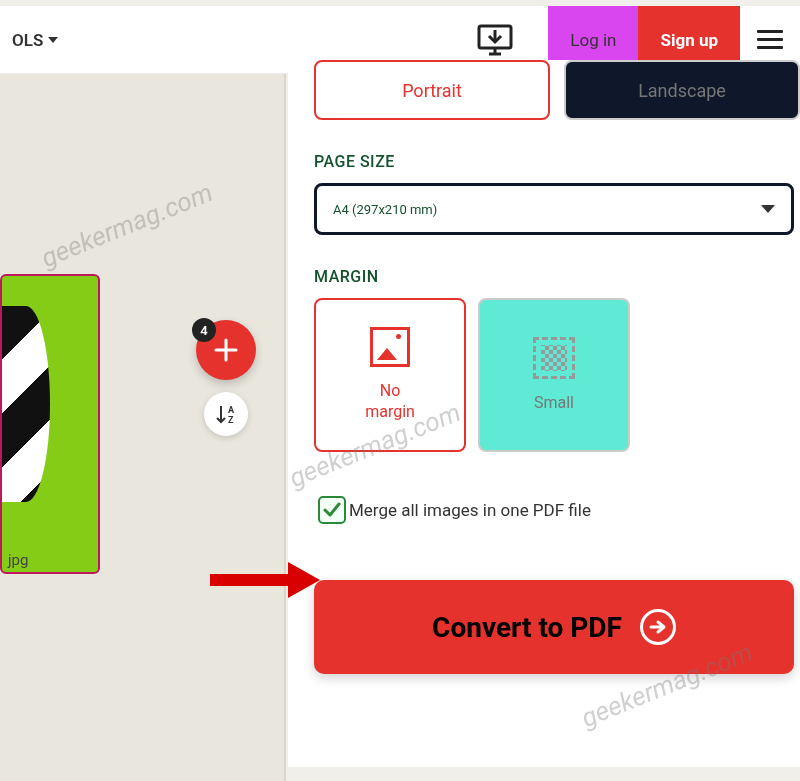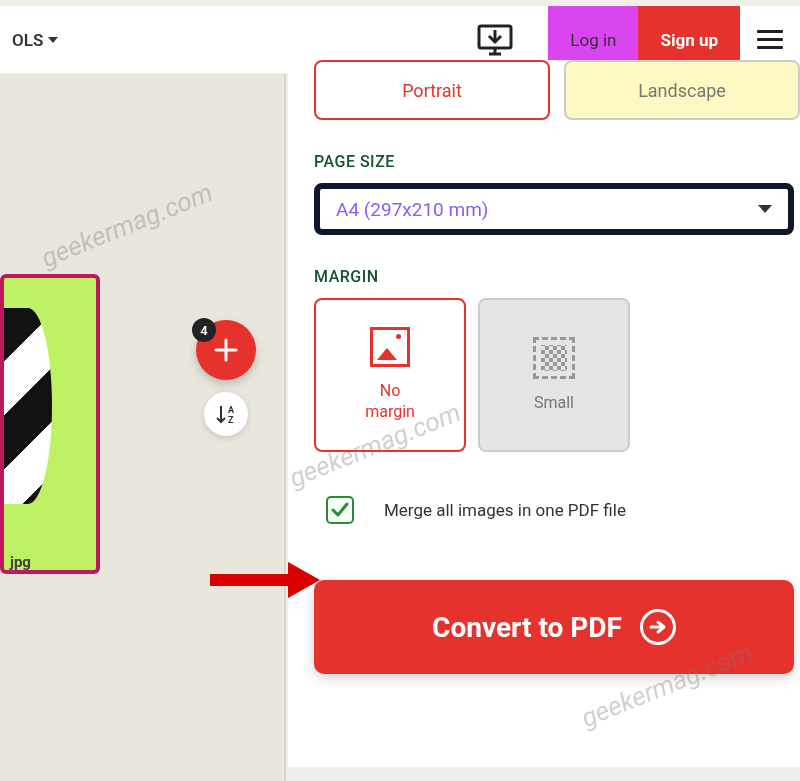--- a/index.html
+++ b/index.html
@@ -12,43 +12,43 @@
 .spacer { flex: 1; }
 .download-icon-wrap { display: flex; align-items: center; justify-content: center; width: 46px; height: 46px; margin-right: 30px; }
 .login-btn { background: #d946ef; border: none; height: 68px; padding: 0 22px; font-size: 17px; color: #333; cursor: pointer; }
 .signup-btn { background: #e5322d; border: none; height: 68px; padding: 12px 22px; font-size: 17px; font-weight: 700; color: #fff; cursor: pointer; }
 .menu-btn { width: 60px; height: 68px; display: flex; align-items: center; justify-content: center; cursor: pointer; }
 .hamburger { width: 26px; display: flex; flex-direction: column; gap: 5px; }
 .hamburger span { display: block; height: 3px; background: #222; border-radius: 1px; }
 
 
 .left-panel { position: absolute; left: 0; top: 74px; width: 286px; height: 707px; background: #e9e6de; border-right: 2px solid #d8d5cd; }
-.thumb-card { position: absolute; left: 0; top: 200px; width: 100px; height: 300px; background: #bef264; border: 4px solid #be185d; border-radius: 6px; font-weight: bold; }
+.thumb-card { position: absolute; left: 0; top: 200px; width: 100px; height: 300px; background: #84cc16; border: 2px solid #be185d; border-radius: 6px; }
 .thumb-img { position: absolute; left: 0; top: 30px; width: 48px; height: 196px; background: linear-gradient(135deg, #111 0 22%, #fff 22% 44%, #111 44% 66%, #fff 66% 88%, #111 88% 100%); border-radius: 0 50% 50% 0; }
 .thumb-label { position: absolute; left: 6px; top: 275px; font-size: 15px; color: #444; }
 .badge-plus { position: absolute; left: 196px; top: 246px; width: 60px; height: 60px; background: #e5322d; border-radius: 50%; display: flex; align-items: center; justify-content: center; box-shadow: 0 4px 10px rgba(0,0,0,0.2); }
 .badge-count { position: absolute; left: 192px; top: 244px; width: 24px; height: 24px; background: #222; color: #fff; border-radius: 50%; display: flex; align-items: center; justify-content: center; font-size: 13px; font-weight: 600; z-index: 2; }
 .sort-btn { position: absolute; left: 204px; top: 318px; width: 44px; height: 44px; background: #fff; border-radius: 50%; display: flex; align-items: center; justify-content: center; box-shadow: 0 2px 6px rgba(0,0,0,0.15); }
 
 
 .right-panel { position: absolute; left: 288px; top: 60px; width: 512px; height: 707px; background: #fff; padding: 0 0 0 26px; }
 .orient-row { display: flex; gap: 14px; margin-top: 0; }
-.orient-btn { flex: 1; height: 60px; border: 2px solid #ccc; border-radius: 8px; background: #fef9c3; font-size: 18px; color: #777; display: flex; align-items: center; justify-content: center; }
+.orient-btn { flex: 1; height: 60px; border: 2px solid #ccc; border-radius: 8px; background: #0f172a; font-size: 18px; color: #777; display: flex; align-items: center; justify-content: center; }
 .orient-btn.active { border-color: #e5322d; color: #e5322d; background: #fff; }
 .section-title { font-size: 16px; color: #14532d; letter-spacing: 0.5px; margin: 32px 0 12px; font-weight: 500; }
-.size-select { width: 480px; height: 52px; border: 6px solid #0f172a; border-radius: 8px; padding: 0 16px; font-size: 19px; color: #8b5cf6; background: #fff; display: flex; align-items: center; justify-content: space-between; }
+.size-select { width: 480px; height: 52px; border: 3px solid #0f172a; border-radius: 8px; padding: 0 16px; font-size: 13px; color: #14532d; background: #fff; display: flex; align-items: center; justify-content: space-between; }
 .sel-caret { width: 0; height: 0; border-left: 7px solid transparent; border-right: 7px solid transparent; border-top: 8px solid #333; }
 .margin-row { display: flex; gap: 12px; }
-.margin-btn { width: 152px; height: 154px; border: 2px solid #ccc; border-radius: 8px; background: #e5e5e5; display: flex; flex-direction: column; align-items: center; justify-content: center; gap: 14px; color: #777; }
+.margin-btn { width: 152px; height: 154px; border: 2px solid #ccc; border-radius: 8px; background: #5eead4; display: flex; flex-direction: column; align-items: center; justify-content: center; gap: 14px; color: #777; }
 .margin-btn.active { border-color: #e5322d; background: #fff; color: #e5322d; }
 .margin-btn .mlabel { font-size: 16px; text-align: center; line-height: 1.3; }
-.merge-row { display: flex; align-items: center; gap: 30px; margin-top: 44px; margin-left: 12px; }
+.merge-row { display: flex; align-items: center; gap: 3px; margin-top: 44px; margin-left: 4px; }
 .checkbox { width: 28px; height: 28px; border: 2px solid #2a8a3a; border-radius: 5px; background: #f4fff5; display: flex; align-items: center; justify-content: center; }
 .merge-label { font-size: 17px; color: #333; }
-.convert-btn { margin-top: 56px; width: 480px; height: 94px; background: #e5322d; border: none; border-radius: 10px; color: #ffffff; font-size: 28px; font-weight: 700; display: flex; align-items: center; justify-content: center; gap: 18px; box-shadow: 0 4px 12px rgba(0,0,0,0.18); }
+.convert-btn { margin-top: 56px; width: 480px; height: 94px; background: #e5322d; border: none; border-radius: 10px; color: #000000; font-size: 28px; font-weight: 700; display: flex; align-items: center; justify-content: center; gap: 18px; box-shadow: 0 4px 12px rgba(0,0,0,0.18); }
 .arrow-circle { width: 36px; height: 36px; border: 3px solid #fff; border-radius: 50%; display: flex; align-items: center; justify-content: center; }
 
 
 .watermark { position: absolute; font-size: 26px; color: rgba(120,120,120,0.35); transform: rotate(-22deg); font-style: italic; pointer-events: none; }
 .wm1 { left: 36px; top: 210px; }
 .wm2 { left: 284px; top: 430px; }
 .wm3 { left: 576px; top: 670px; }
 
 
 .red-arrow { position: absolute; left: 210px; top: 556px; z-index: 5; }

